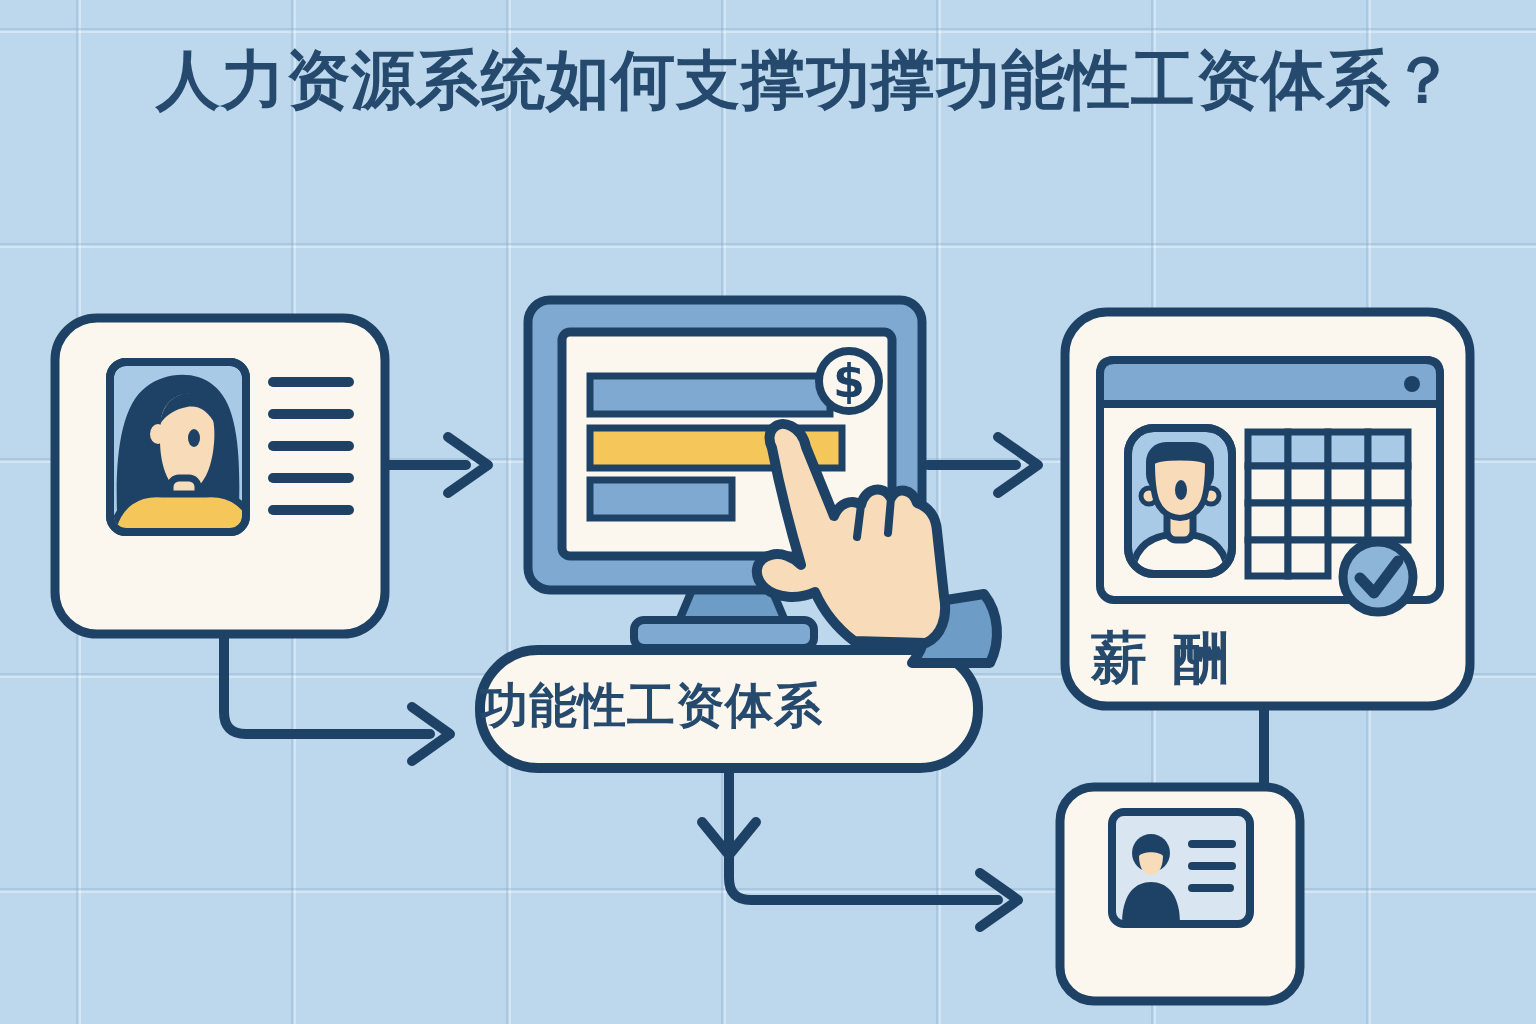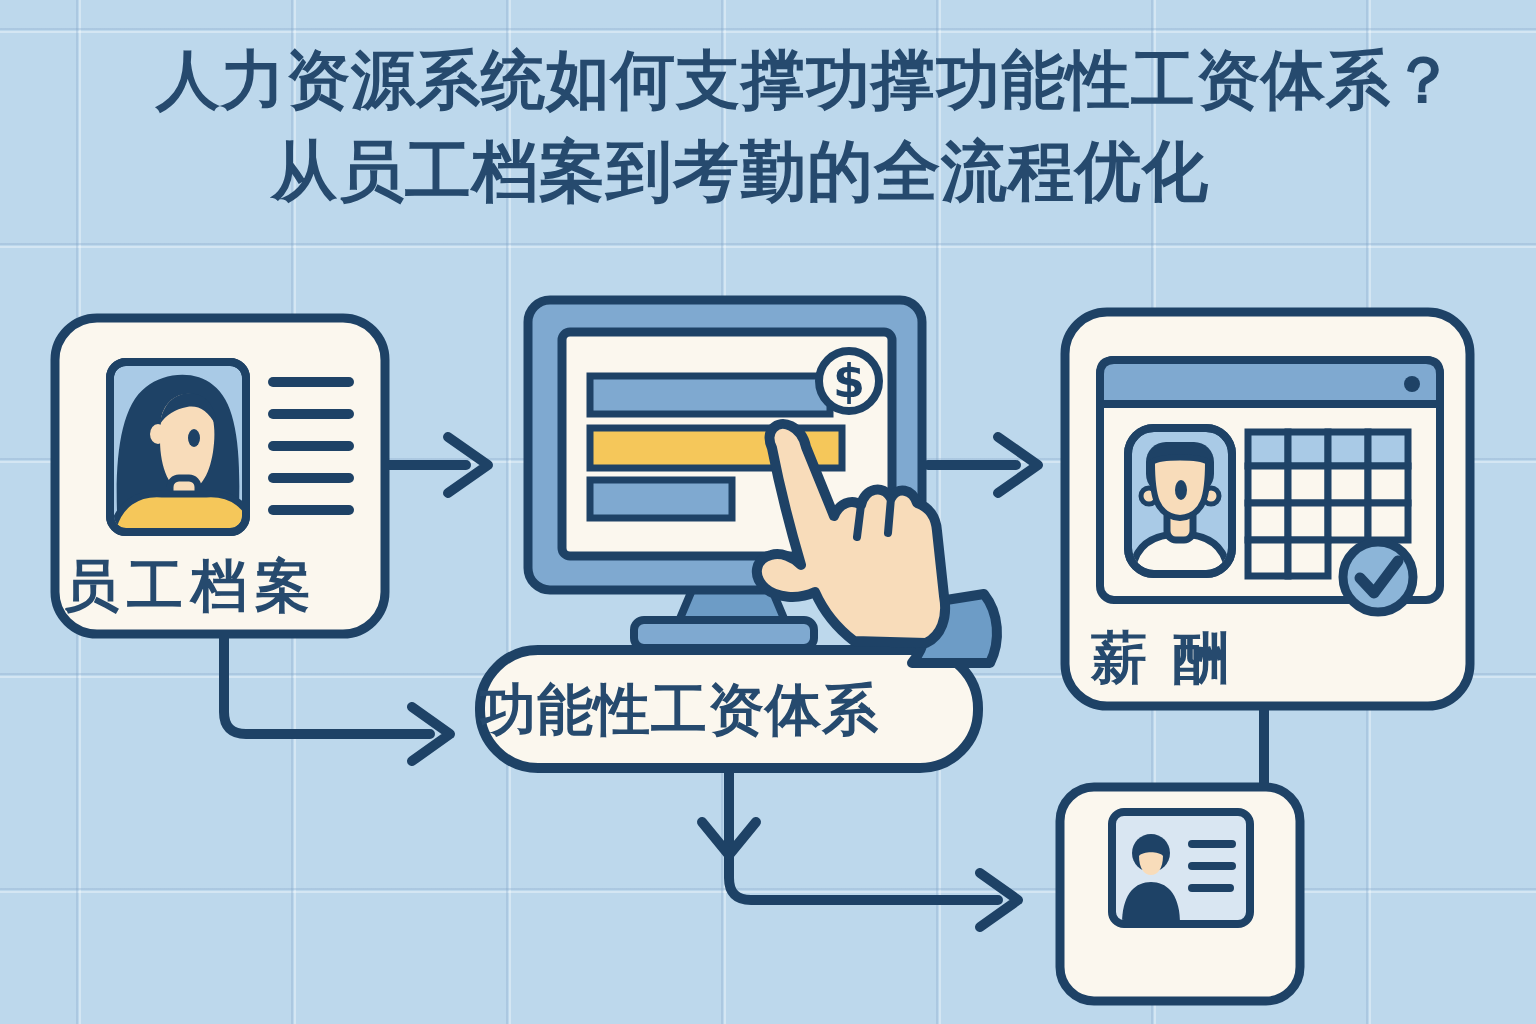--- a/index.html
+++ b/index.html
@@ -17,21 +17,21 @@
   }
   svg.art{position:absolute;left:0;top:0;}
   .lbl{
     position:absolute;color:#264a6e;font-weight:900;text-align:left;
     line-height:1.15;white-space:nowrap;
   }
   .title-line{left:50%;}
   .t1{top:44px;font-size:64px;letter-spacing:1px;transform:translateX(calc(-50% + 38px));}
   .t2{top:134px;font-size:66px;letter-spacing:1px;transform:translateX(calc(-50% - 28px));}
   .lbl-employee{left:55px;top:554px;width:330px;font-size:56px;letter-spacing:8px;padding-left:8px;box-sizing:border-box;}
-  .lbl-salary{left:480px;top:678px;width:498px;font-size:56px;letter-spacing:1px;}
+  .lbl-salary{left:480px;top:678px;width:498px;font-size:48px;letter-spacing:1px;}
   .lbl-payroll{left:1065px;top:626px;width:405px;font-size:56px;letter-spacing:26px;padding-left:26px;box-sizing:border-box;}
   .lbl-attendance{left:1060px;top:928px;width:240px;font-size:52px;letter-spacing:12px;padding-left:12px;box-sizing:border-box;}
 </style>
 </head>
 <body>
 
 <div class="canvas">
 
   <svg class="art" width="1536" height="1024" viewBox="0 0 1536 1024">
     <defs>
@@ -184,18 +184,16 @@
                C 837 628 823 610 815 592
                C 798 600 776 598 765 588
                C 752 576 755 559 771 555
                C 781 552 793 557 801 565
                C 791 531 780 489 772 448 Z" fill="#f8dcba" stroke="#1e4266" stroke-width="10" stroke-linejoin="round"></path>
       <path d="M 861 505 L 857 537 M 891 498 L 888 533" fill="none" stroke="#1e4266" stroke-width="8" stroke-linecap="round"></path>
     </g>
   </svg>
 
   <div class="lbl title-line t1">人力资源系统如何支撑功撑功能性工资体系？</div>
-  <div class="lbl title-line t2">从员工档案到考勤的全流程优化</div>
 
-  <div class="lbl lbl-employee">员工档案</div>
   <div class="lbl lbl-salary">功能性工资体系</div>
   <div class="lbl lbl-payroll">薪酬</div>
 </div>
 
 </body></html>

